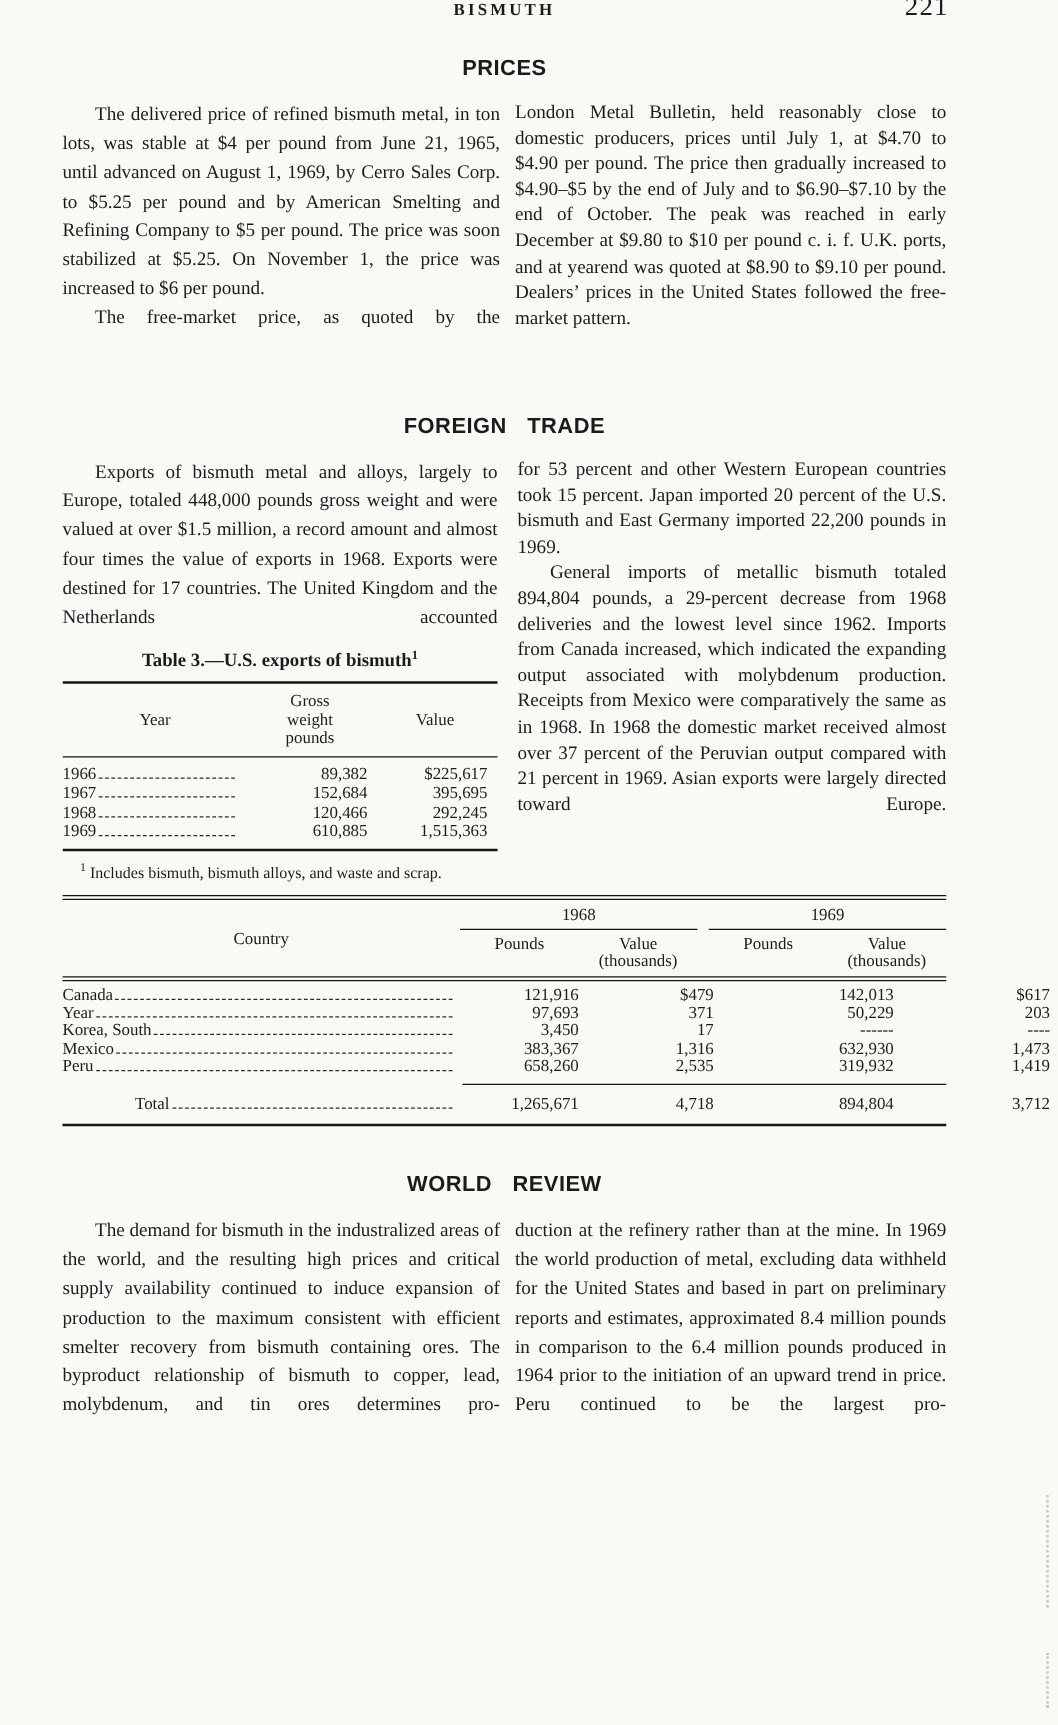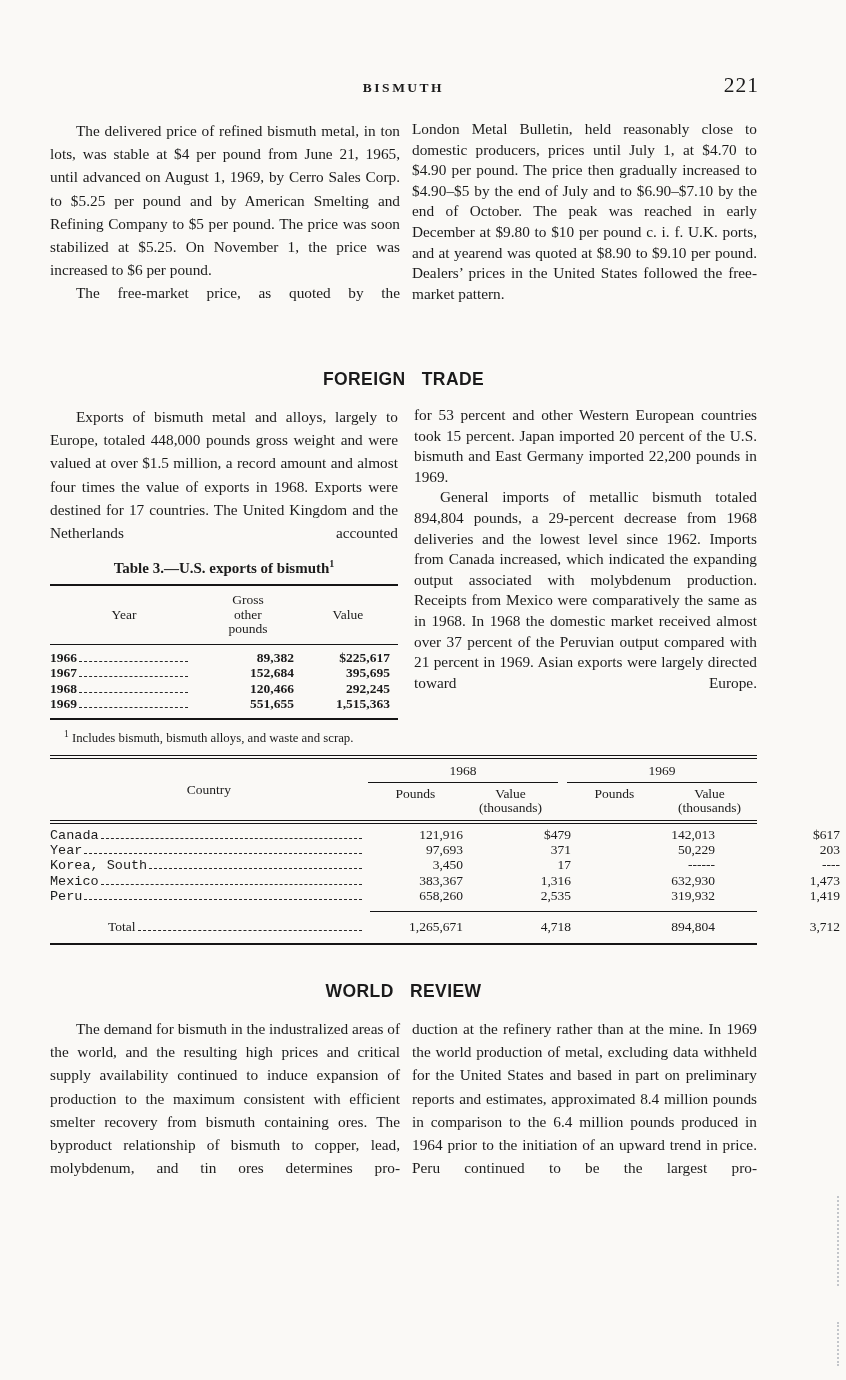--- a/index.html
+++ b/index.html
@@ -7,21 +7,21 @@
     width:846px; height:1380px;
     background:#faf9f6;
     color:#1b1b1b;
     font-family:"Liberation Serif", serif;
     position:relative;
     overflow:hidden;
   }
   .page-inner { position:absolute; left:50px; top:0; width:707px; }
 
   
-  .running-head-row { margin-top:80px; position:relative; height:24px; }
+  .running-head-row { position:relative; height:24px; }
   .running-head {
     text-align:center; font-weight:bold; font-size:13.5px; letter-spacing:2.5px;
   }
   .page-number {
     position:absolute; right:-2px; top:-7px; font-size:21.5px; letter-spacing:1px;
   }
 
   
   .sect-heading {
     text-align:center;
@@ -49,21 +49,21 @@
   .t3-block { margin-top:14px; }
   .t3-title { text-align:center; font-weight:bold; font-size:15px; margin-bottom:7px; }
   .t3-title sup { font-size:10px; }
   .t3 { border-top:2.5px solid #151515; border-bottom:2px solid #151515; }
   .t3-head {
     display:grid; grid-template-columns:1fr 100px 100px;
     border-bottom:1.5px solid #151515;
     padding:7px 0 7px; text-align:center; align-items:center;
     font-size:13.5px; line-height:14.5px;
   }
-  .t3-body { padding:5px 0 6px; font-size:13.5px;font-weight:bold; }
+  .t3-body { padding:5px 0 6px; font-size:13.5px; }
   .t3-row { display:flex; align-items:baseline; line-height:15.5px; }
   .t3-w { width:100px; text-align:right; flex:none; }
   .t3-v { width:96px; padding-right:8px; text-align:right; flex:none; }
   .leader {
     flex:1; border-bottom:1.6px dashed #2a2a2a;
     margin:0 6px 3px 2px; height:1px;
   }
   .t3-footnote {
     margin-top:7px; font-size:12.8px; line-height:15.5px;
     text-indent:14px; text-align:justify;
@@ -73,21 +73,21 @@
   
   .t4-title { text-align:center; font-weight:bold; font-size:15.5px; margin:9px 0 7px; }
   .rule-double { height:2px; border-top:1.8px solid #151515; border-bottom:1px solid #151515; }
   .t4-head { display:grid; grid-template-columns:318px 190px 9px 190px; font-size:13.5px; }
   .t4-country { display:flex; align-items:center; justify-content:center; }
   .t4-year { text-align:center; border-bottom:1.5px solid #151515; padding:4px 0 3px; }
   .t4-subs { display:flex; padding:4px 0 5px; }
   .t4-sub { flex:1; text-align:center; line-height:14px; }
   .t4-body { padding:4px 0 3px; font-size:13.5px; }
   .t4-row { display:flex; align-items:baseline; line-height:14.2px; }
-  .t4-cname { flex:none;font-family:Liberation Mono, monospace; }
+  .t4-cname { flex:none; }
   .t4-lead-wrap { display:flex; width:318px; flex:none; align-items:baseline; }
   .c-p68 { width:95px;  padding-right:13px; text-align:right; flex:none; }
   .c-v68 { width:95px;  padding-right:40px; text-align:right; flex:none; }
   .c-p69 { width:104px; padding-right:30px; text-align:right; flex:none; }
   .c-v69 { width:95px;  padding-right:33px; text-align:right; flex:none; }
   .t4-midrule { margin:4px 0 0 320px; border-top:1.5px solid #151515; }
   .t4-total-row { display:flex; align-items:baseline; padding:7px 0 8px; font-size:13.5px; }
   .t4-total-lead { display:flex; width:318px; flex:none; align-items:baseline; padding-left:58px; box-sizing:border-box; }
   .t4-bottom { border-bottom:2.2px solid #151515; }
 
@@ -101,20 +101,21 @@
 </head>
 <body>
 
 <div class="page-inner">
 
   <div class="running-head-row">
     <div class="running-head">BISMUTH</div>
     <div class="page-number">221</div>
   </div>
 
+  <div class="sect-heading h-prices">PRICES</div>
   <div class="cols cols-prices">
     <div class="col-left">
       <p class="para lh-norm indent">The delivered price of refined bismuth metal, in ton lots, was stable at $4 per pound from June 21, 1965, until advanced on August 1, 1969, by Cerro Sales Corp. to $5.25 per pound and by American Smelting and Refining Company to $5 per pound. The price was soon stabilized at $5.25. On November 1, the price was increased to $6 per pound.</p>
       <p class="para lh-norm indent cont-last">The free-market price, as quoted by the</p>
     </div>
     <div class="col-right">
       <p class="para lh-tight">London Metal Bulletin, held reasonably close to domestic producers, prices until July 1, at $4.70 to $4.90 per pound. The price then gradually increased to $4.90–$5 by the end of July and to $6.90–$7.10 by the end of October. The peak was reached in early December at $9.80 to $10 per pound c. i. f. U.K. ports, and at yearend was quoted at $8.90 to $9.10 per pound. Dealers’ prices in the United States followed the free-market pattern.</p>
     </div>
   </div>
 
@@ -123,21 +124,21 @@
     <div class="col-left">
       <p class="para lh-norm indent cont-last">Exports of bismuth metal and alloys, largely to Europe, totaled 448,000 pounds gross weight and were valued at over $1.5 million, a record amount and almost four times the value of exports in 1968. Exports were destined for 17 countries. The United Kingdom and the Netherlands accounted</p>
 
       <div class="t3-block">
         <div class="t3-title"><span>Table 3.—U.S. exports of bismuth</span><sup>1</sup></div>
         <div class="t3">
           <div class="t3-head">
             <div>Year</div>
             <div>
               <div>Gross</div>
-              <div>other</div>
+              <div>weight</div>
               <div>pounds</div>
             </div>
             <div>Value</div>
           </div>
           <div class="t3-body">
             <div class="t3-row">
               <span>1966</span>
                 <span class="leader"></span>
               <span class="t3-w">89,382</span>
               <span class="t3-v">$225,617</span>
@@ -150,21 +151,21 @@
             </div>
             <div class="t3-row">
               <span>1968</span>
                 <span class="leader"></span>
               <span class="t3-w">120,466</span>
               <span class="t3-v">292,245</span>
             </div>
             <div class="t3-row">
               <span>1969</span>
                 <span class="leader"></span>
-              <span class="t3-w">551,655</span>
+              <span class="t3-w">610,885</span>
               <span class="t3-v">1,515,363</span>
             </div>
           </div>
         </div>
         <div class="t3-footnote"><sup>1</sup> <span>Includes bismuth, bismuth alloys, and waste and scrap.</span></div>
       </div>
     </div>
 
     <div class="col-right">
       <p class="para lh-tight">for 53 percent and other Western European countries took 15 percent. Japan imported 20 percent of the U.S. bismuth and East Germany imported 22,200 pounds in 1969.</p>

